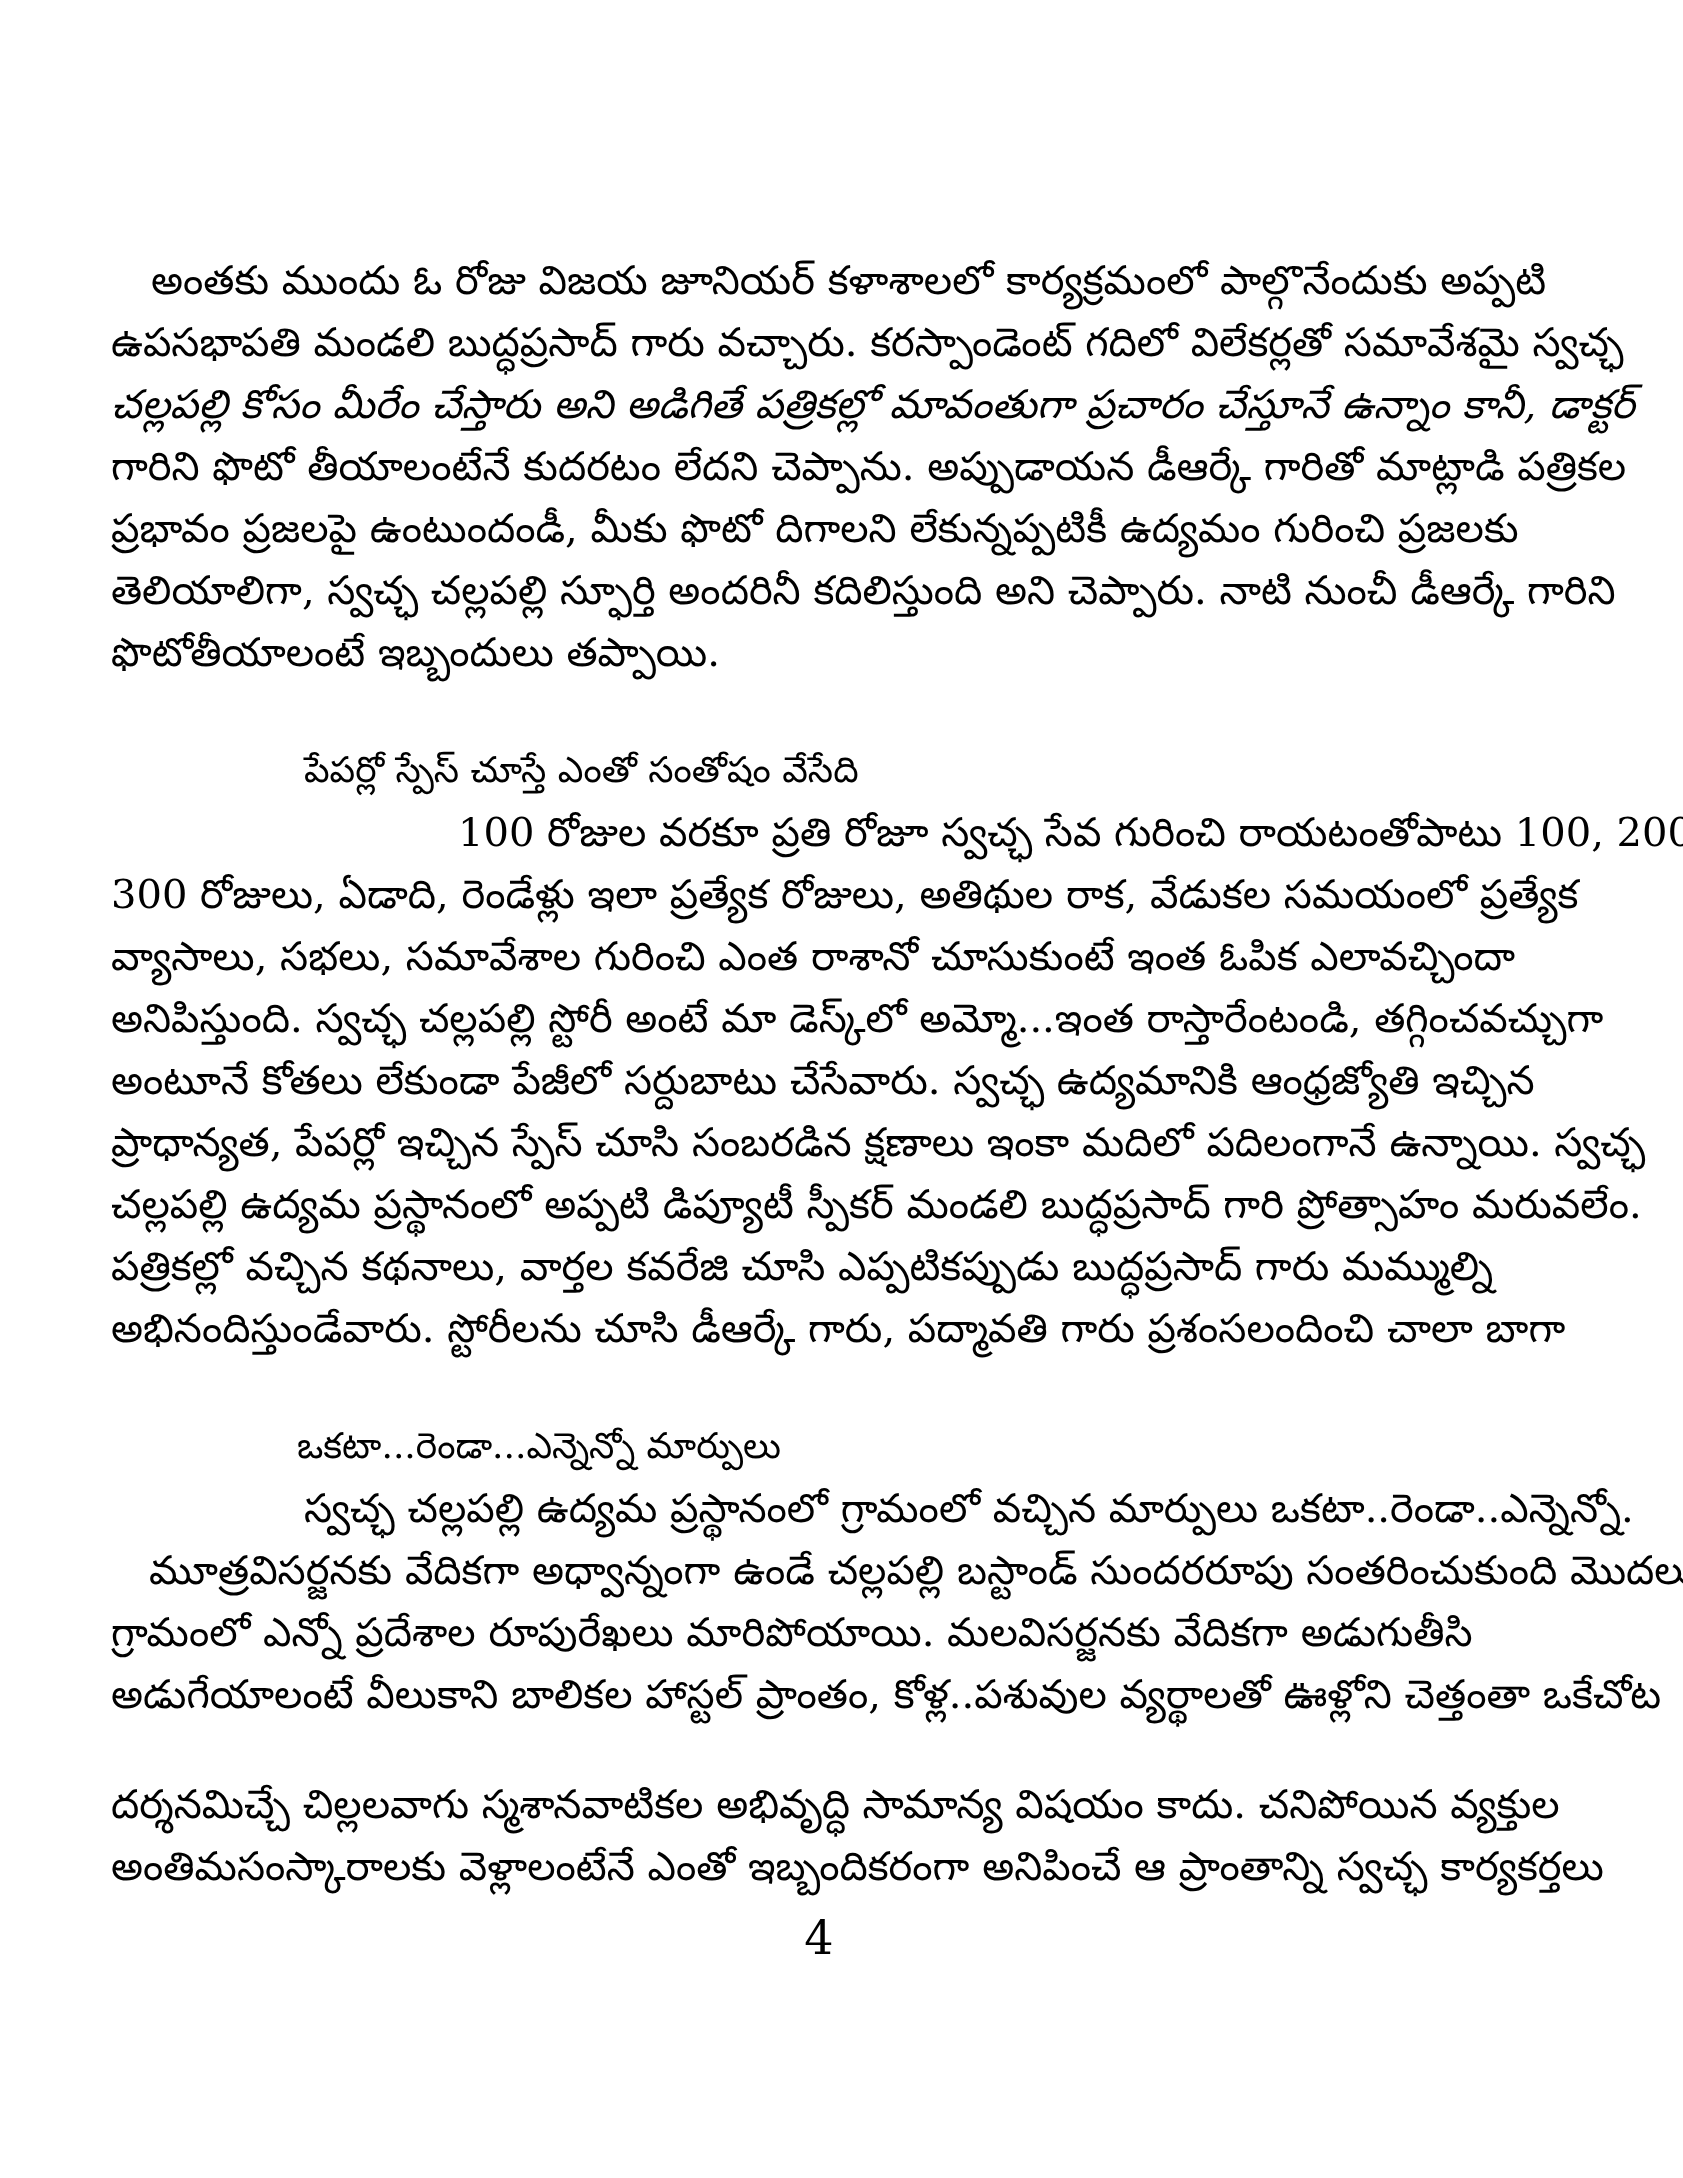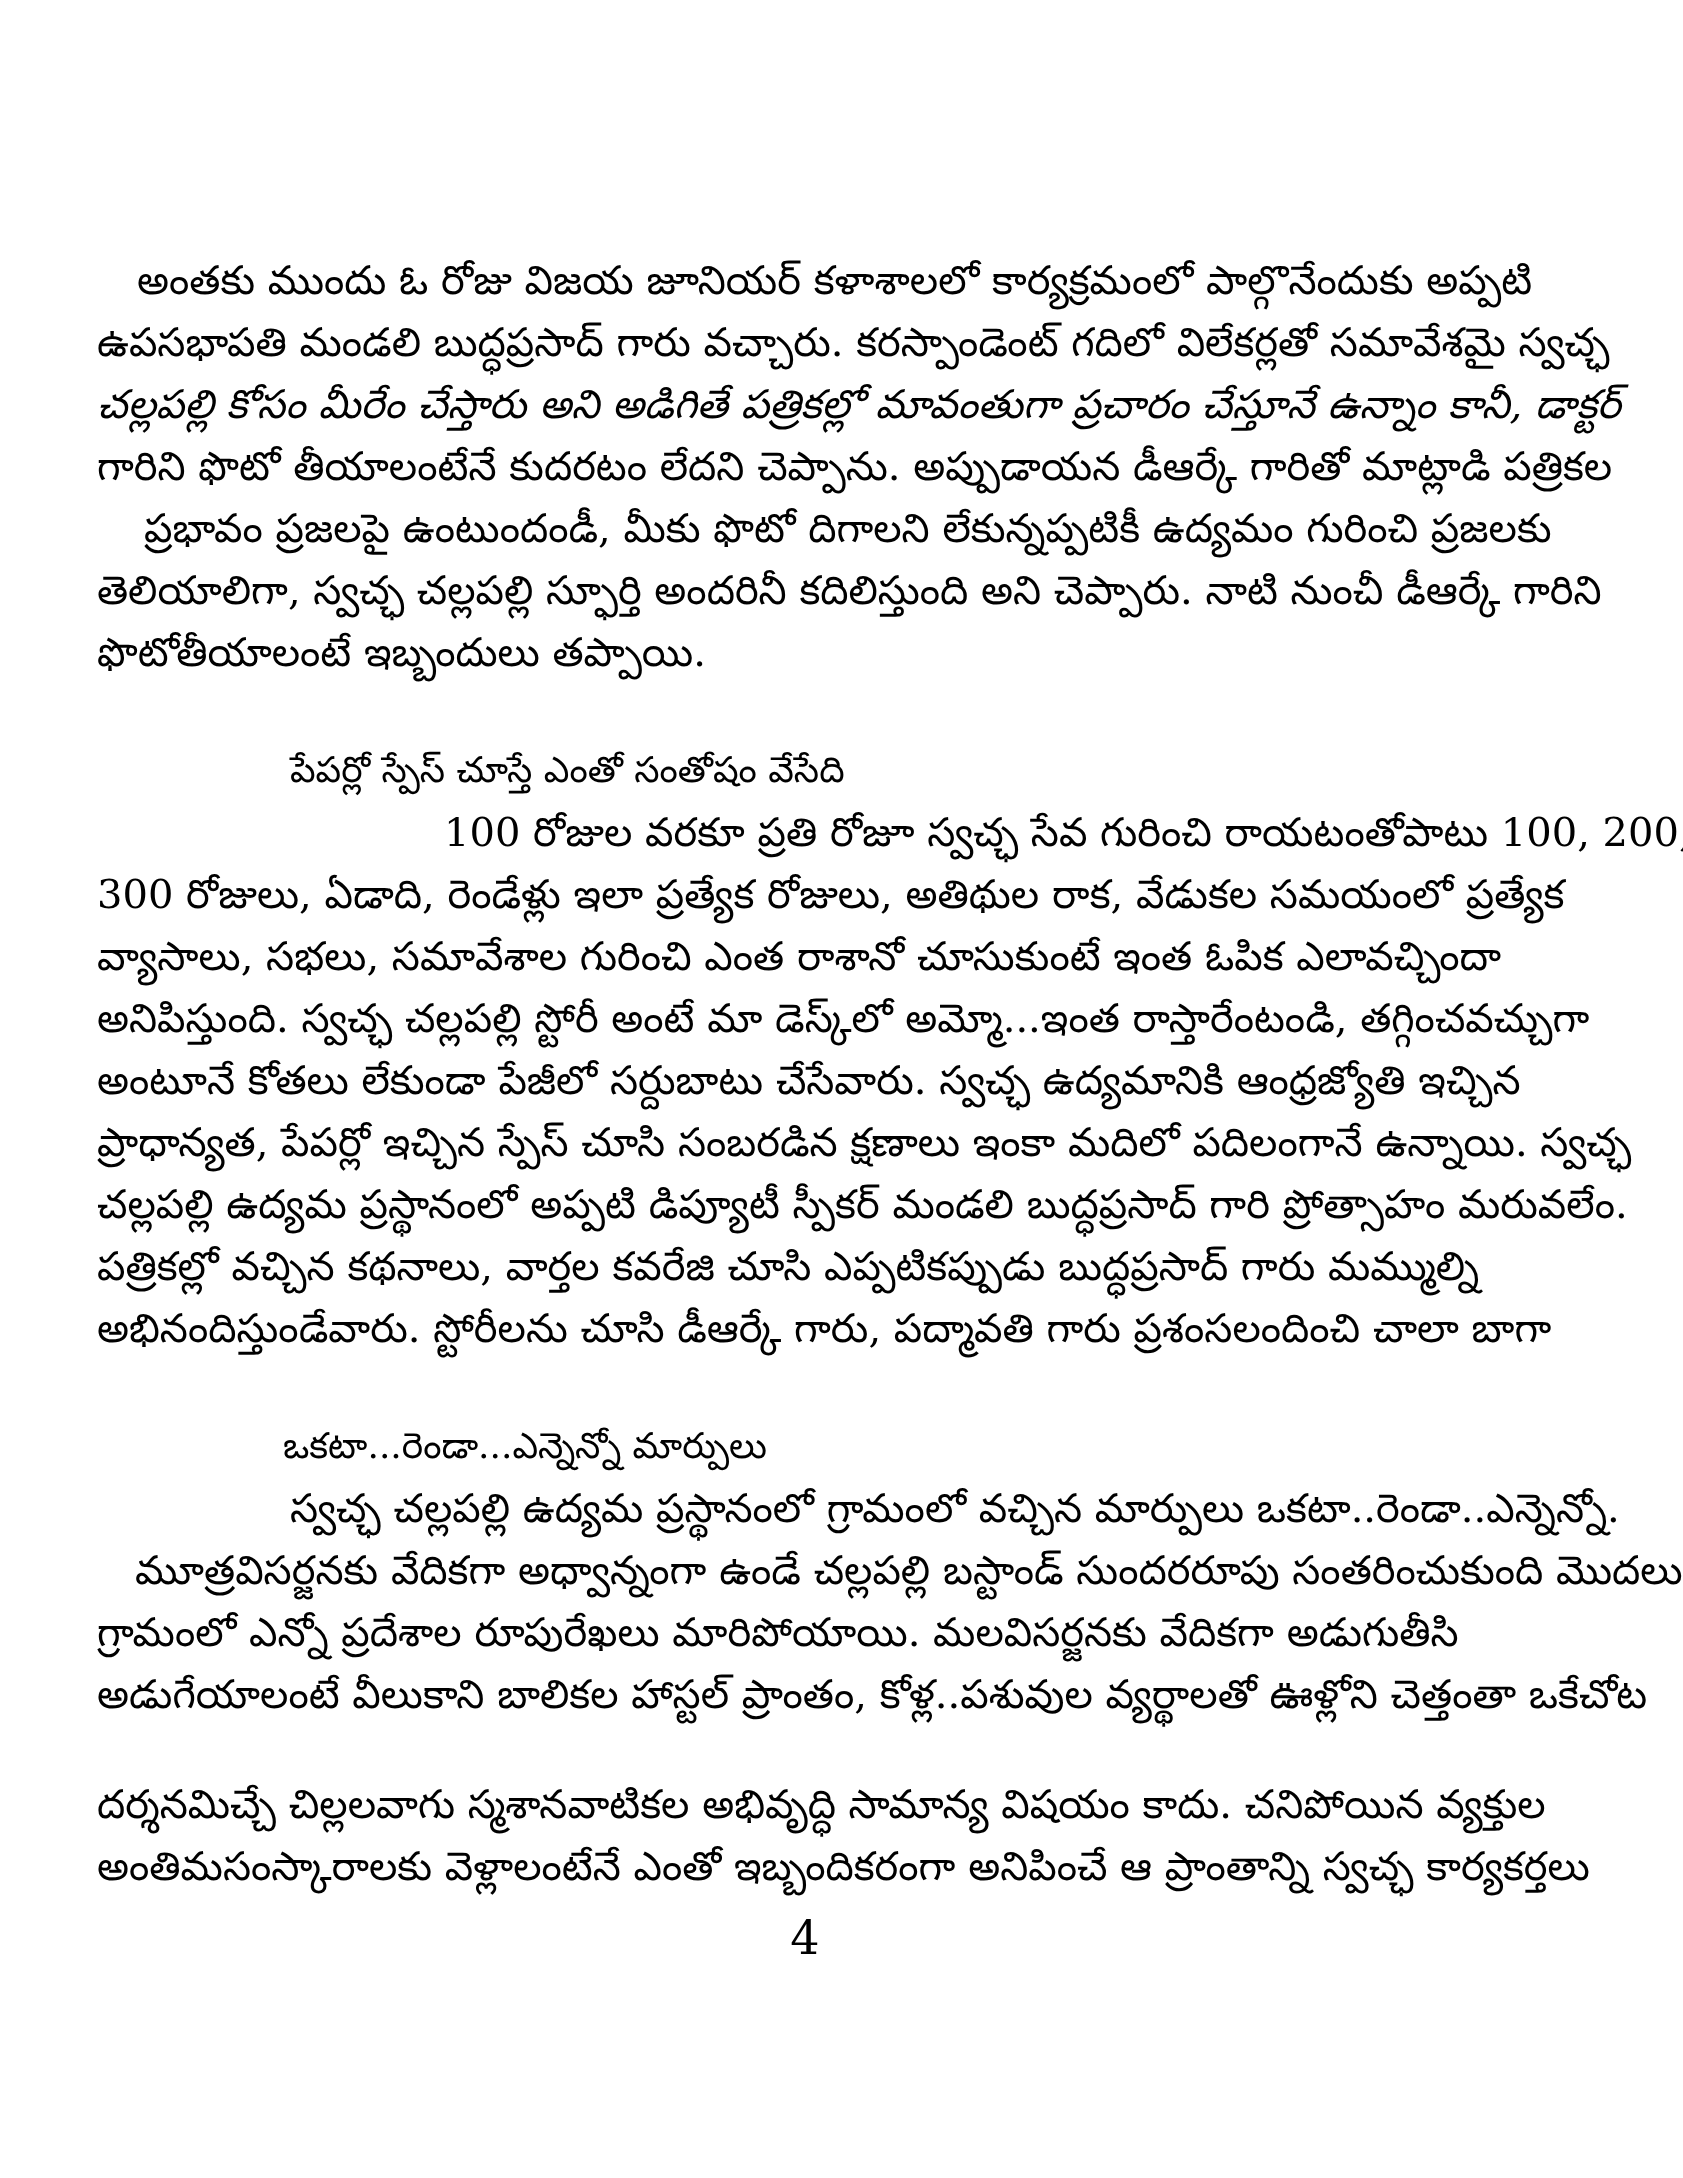--- a/index.html
+++ b/index.html
@@ -11,21 +11,21 @@
     position: relative;
     width: 1683px;
     height: 2178px;
     background: #ffffff;
     color: #000000;
     font-family: "DejaVu Serif", "Liberation Serif", serif;
     overflow: hidden;
   }
   .content {
     position: absolute;
-    left: 97px;
+    left: 111px;
     top: 249px;
     width: 1416px;
     font-size: 40px;
     line-height: 62px;
     text-align: left;
     white-space: normal;
   }
   .paragraph { margin: 0; }
   .line {
     white-space: nowrap;
@@ -52,21 +52,21 @@
 <body>
 
 <div class="page">
   <main class="content" id="doc-blocks">
 
     <div class="paragraph">
         <div class="line" style="text-indent: 40px;">అంతకు ముందు ఓ రోజు విజయ జూనియర్ కళాశాలలో కార్యక్రమంలో పాల్గొనేందుకు అప్పటి</div>
         <div class="line" style="text-indent: 0px;">ఉపసభాపతి మండలి బుద్ధప్రసాద్ గారు వచ్చారు. కరస్పాండెంట్ గదిలో విలేకర్లతో సమావేశమై స్వచ్ఛ</div>
         <div class="line" style="text-indent: 0px; font-style: italic;">చల్లపల్లి కోసం మీరేం చేస్తారు అని అడిగితే పత్రికల్లో మావంతుగా ప్రచారం చేస్తూనే ఉన్నాం కానీ, డాక్టర్</div>
         <div class="line" style="text-indent: 0px;">గారిని ఫొటో తీయాలంటేనే కుదరటం లేదని చెప్పాను. అప్పుడాయన డీఆర్కే గారితో మాట్లాడి పత్రికల</div>
-        <div class="line" style="text-indent: 0px; margin-left: 47px;">ప్రభావం ప్రజలపై ఉంటుందండీ, మీకు ఫొటో దిగాలని లేకున్నప్పటికీ ఉద్యమం గురించి ప్రజలకు</div>
+        <div class="line" style="text-indent: 0px;">ప్రభావం ప్రజలపై ఉంటుందండీ, మీకు ఫొటో దిగాలని లేకున్నప్పటికీ ఉద్యమం గురించి ప్రజలకు</div>
         <div class="line" style="text-indent: 0px;">తెలియాలిగా, స్వచ్ఛ చల్లపల్లి స్ఫూర్తి అందరినీ కదిలిస్తుంది అని చెప్పారు. నాటి నుంచీ డీఆర్కే గారిని</div>
         <div class="line" style="text-indent: 0px;">ఫొటోతీయాలంటే ఇబ్బందులు తప్పాయి.</div>
       </div>
       <h2 class="heading gap-before" style="text-indent: 193px;">పేపర్లో స్పేస్ చూస్తే ఎంతో సంతోషం వేసేది</h2>
       <div class="paragraph">
         <div class="line" style="text-indent: 347px;">100 రోజుల వరకూ ప్రతి రోజూ స్వచ్ఛ సేవ గురించి రాయటంతోపాటు 100, 200,</div>
         <div class="line" style="text-indent: 0px;">300 రోజులు, ఏడాది, రెండేళ్లు ఇలా ప్రత్యేక రోజులు, అతిథుల రాక, వేడుకల సమయంలో ప్రత్యేక</div>
         <div class="line" style="text-indent: 0px;">వ్యాసాలు, సభలు, సమావేశాల గురించి ఎంత రాశానో చూసుకుంటే ఇంత ఓపిక ఎలావచ్చిందా</div>
         <div class="line" style="text-indent: 0px;">అనిపిస్తుంది. స్వచ్ఛ చల్లపల్లి స్టోరీ అంటే మా డెస్క్‌లో అమ్మో...ఇంత రాస్తారేంటండి, తగ్గించవచ్చుగా</div>
         <div class="line" style="text-indent: 0px;">అంటూనే కోతలు లేకుండా పేజీలో సర్దుబాటు చేసేవారు. స్వచ్ఛ ఉద్యమానికి ఆంధ్రజ్యోతి ఇచ్చిన</div>

